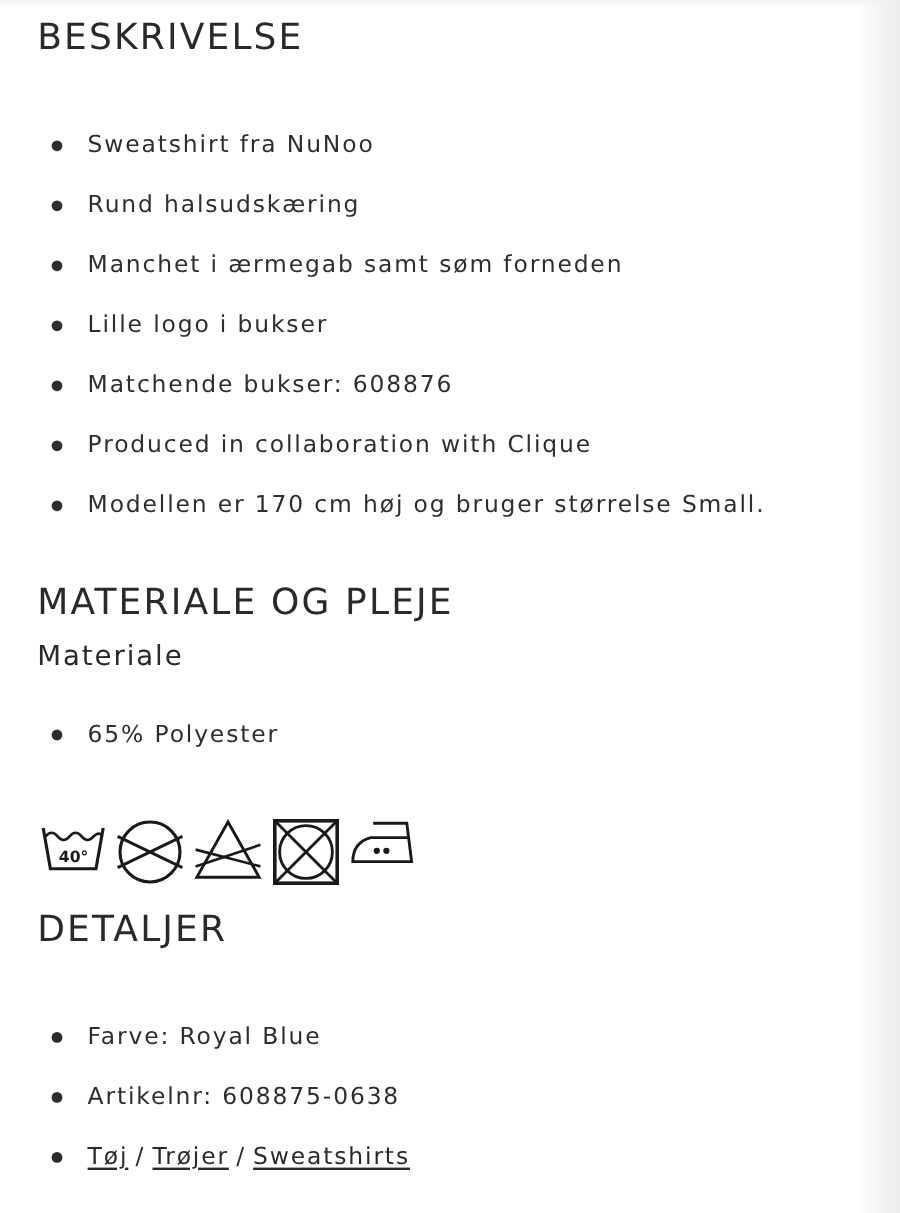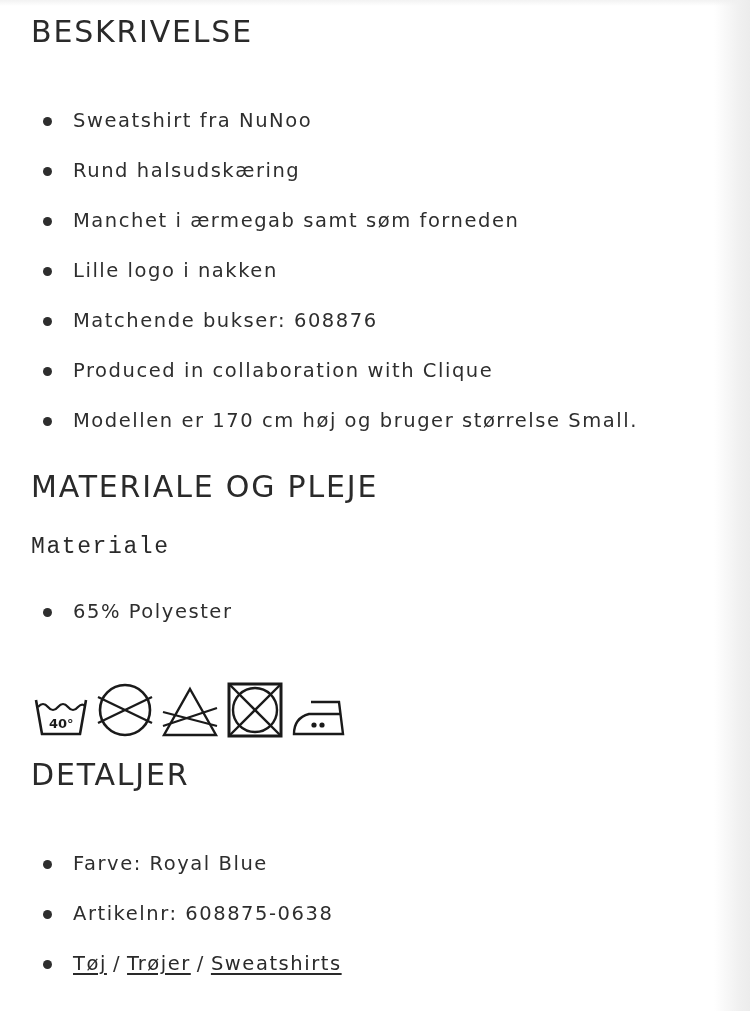--- a/index.html
+++ b/index.html
@@ -16,56 +16,56 @@
     position:absolute; top:0; left:0; right:0; height:6px;
     background:linear-gradient(#f2f2f2, rgba(255,255,255,0));
   }
   .content { position:absolute; left:31px; top:0; width:690px; }
   h2 {
     margin:0; font-weight:normal; font-size:30px; letter-spacing:1.8px;
     color:#2a2a2a; position:absolute; left:0; white-space:nowrap;text-align:center;
   }
   h3 {
     margin:0; font-weight:normal; font-size:23px; letter-spacing:1.6px;
-    color:#2a2a2a; position:absolute; left:0; white-space:nowrap;font-family:Liberation Mono, monospace;
+    color:#2a2a2a; position:absolute; left:0; white-space:nowrap;
   }
   ul { list-style:none; margin:16px; padding:0; position:absolute; left:0; }
   li {
     position:relative; height:50px; line-height:24px;
     font-size:19.5px; letter-spacing:1.55px; color:#2e2e2e;
     padding-left:26px; white-space:nowrap;
   }
   li .bullet {
     position:absolute; left:-4px; top:8px; width:9px; height:9px;
     border-radius:50%; background:#2e2e2e;
   }
   a { color:#2a2a2a; text-decoration:underline; text-underline-offset:3px; text-decoration-thickness:2px; }
   .sep { padding:0 6px; }
-  .care { position:absolute; left:2px; top:682px; display:flex; gap:8px; align-items:flex-end; }
+  .care { position:absolute; left:2px; top:682px; display:flex; gap:8px; }
   .care svg { display:block; }
 </style>
 </head>
 <body>
 
 <div class="top-shade"></div>
 
 <div class="content">
 
   <h2 style="top:14px">BESKRIVELSE</h2>
   <ul style="top:93px">
     <li><span class="bullet"></span><span>Sweatshirt fra NuNoo</span></li>
     <li><span class="bullet"></span><span>Rund halsudskæring</span></li>
     <li><span class="bullet"></span><span>Manchet i ærmegab samt søm forneden</span></li>
-    <li><span class="bullet"></span><span>Lille logo i nakken</span></li>
+    <li><span class="bullet"></span><span>Lille logo i bukser</span></li>
     <li><span class="bullet"></span><span>Matchende bukser: 608876</span></li>
     <li><span class="bullet"></span><span>Produced in collaboration with Clique</span></li>
     <li><span class="bullet"></span><span>Modellen er 170 cm høj og bruger størrelse Small.</span></li>
   </ul>
 
-  <h2 style="top:469px">MATERIALE OG PLEJE</h2>
+  <h2 style="top:485px">MATERIALE OG PLEJE</h2>
   <h3 style="top:534px">Materiale</h3>
   <ul style="top:584px">
     <li><span class="bullet"></span><span>65% Polyester</span></li>
   </ul>
 
   <div class="care">
     <svg width="56" height="46" viewBox="0 0 56 46">
       <path d="M3 8 L9 42 L47 42 L53 8" fill="none" stroke="#1a1a1a" stroke-width="2.6"></path>
       <path d="M5 15 Q10 9 15 15 Q20 21 25 15 Q30 9 35 15 Q40 21 45 15 Q49 11 52 14" fill="none" stroke="#1a1a1a" stroke-width="2.2"></path>
       <text x="16" y="36" font-size="13" font-family="DejaVu Sans, sans-serif" font-weight="bold" fill="#1a1a1a">40°</text>

